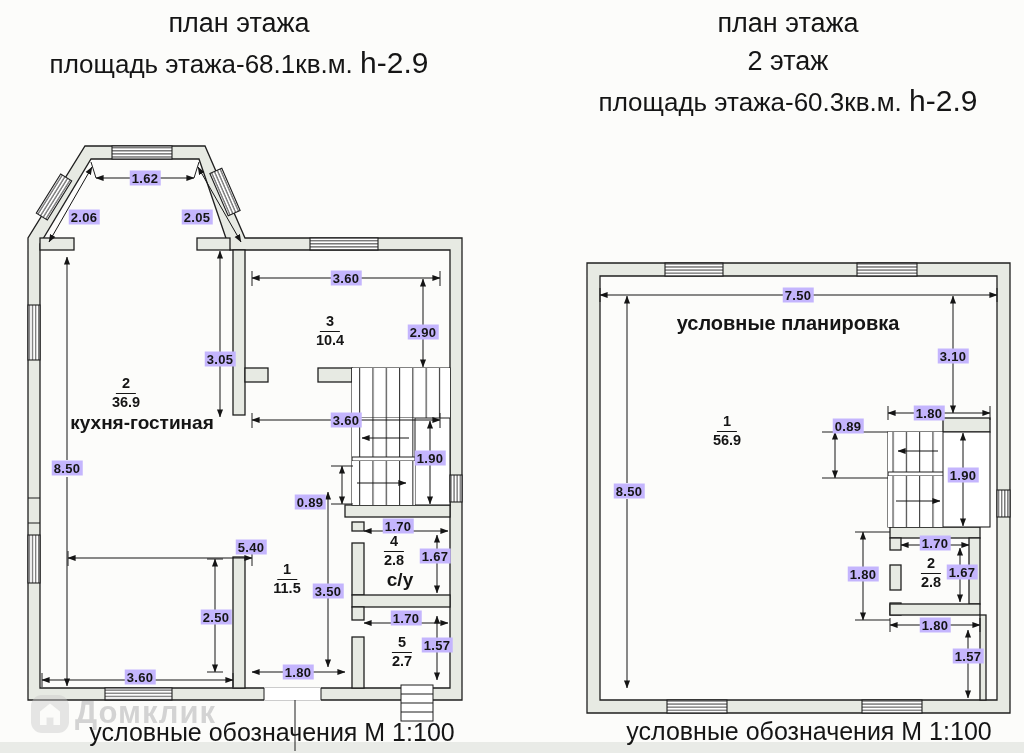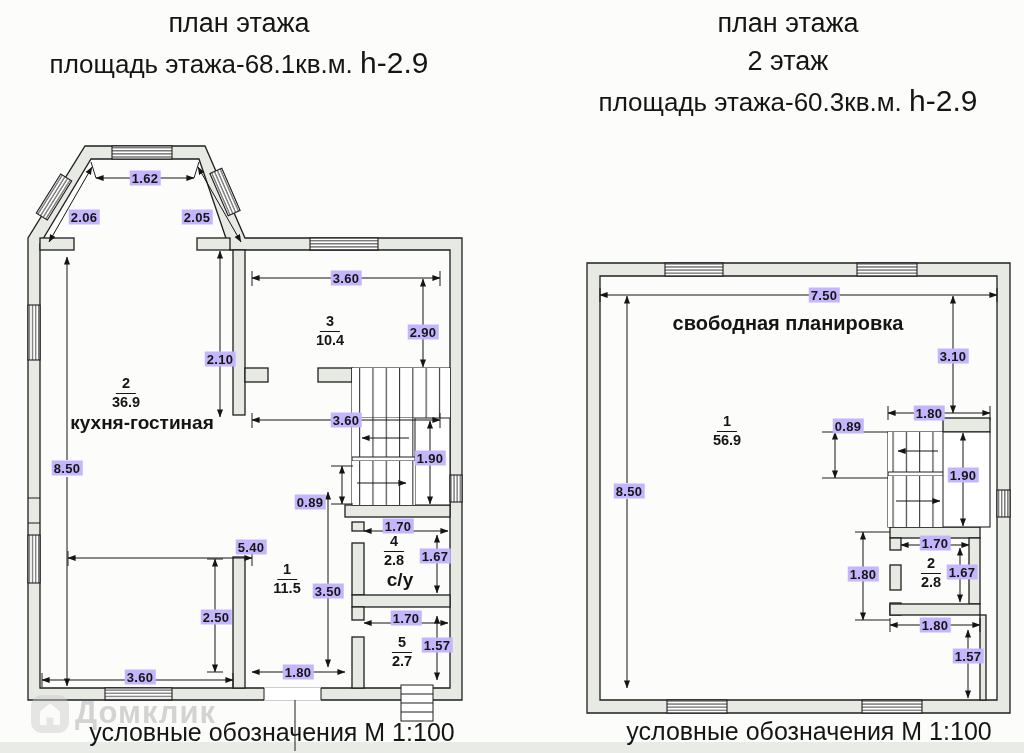--- a/index.html
+++ b/index.html
@@ -230,21 +230,21 @@
     <line class="thin" x1="330" y1="368" x2="330" y2="382"></line>
       <line class="thin" x1="420" y1="368" x2="420" y2="382"></line>
     <line class="dl" x1="408" y1="380" x2="408" y2="448" marker-start="url(#m2)" marker-end="url(#m2)"></line>
   </svg>
 
   <div class="dim" style="left:145px;top:178px">1.62</div>
   <div class="dim" style="left:84px;top:217px">2.06</div>
   <div class="dim" style="left:197px;top:217px">2.05</div>
   <div class="dim" style="left:346px;top:278px">3.60</div>
   <div class="dim" style="left:423px;top:332px">2.90</div>
-  <div class="dim" style="left:220px;top:359px">2.10</div>
+  <div class="dim" style="left:220px;top:359px">3.05</div>
   <div class="dim" style="left:67px;top:468px">8.50</div>
   <div class="dim" style="left:346px;top:420px">3.60</div>
   <div class="dim" style="left:430px;top:458px">1.90</div>
   <div class="dim" style="left:310px;top:502px">0.89</div>
   <div class="dim" style="left:398px;top:526px">1.70</div>
   <div class="dim" style="left:435px;top:556px">1.67</div>
   <div class="dim" style="left:251px;top:547px">5.40</div>
   <div class="dim" style="left:216px;top:617px">2.50</div>
   <div class="dim" style="left:328px;top:591px">3.50</div>
   <div class="dim" style="left:406px;top:618px">1.70</div>
@@ -274,37 +274,37 @@
   </div>
   <div class="rname" style="left:400px;top:580px">с/у</div>
 
   <div class="frac" style="left:402px;top:652px">
     <span class="num">5</span>
     <span class="den">2.7</span>
   </div>
 
   <div class="caption" style="left:272px;top:732px">условные обозначения М 1:100</div>
 
-  <div class="dim" style="left:824px;top:295px">7.50</div>
+  <div class="dim" style="left:798px;top:295px">7.50</div>
   <div class="dim" style="left:953px;top:356px">3.10</div>
   <div class="dim" style="left:629px;top:491px">8.50</div>
   <div class="dim" style="left:929px;top:413px">1.80</div>
   <div class="dim" style="left:848px;top:426px">0.89</div>
   <div class="dim" style="left:963px;top:475px">1.90</div>
   <div class="dim" style="left:935px;top:543px">1.70</div>
   <div class="dim" style="left:962px;top:572px">1.67</div>
   <div class="dim" style="left:863px;top:574px">1.80</div>
   <div class="dim" style="left:935px;top:625px">1.80</div>
   <div class="dim" style="left:968px;top:656px">1.57</div>
 
   <div class="frac" style="left:727px;top:431px">
     <span class="num">1</span>
     <span class="den">56.9</span>
   </div>
-  <div class="rname" style="left:788px;top:323px;font-size:20px">свободная планировка</div>
+  <div class="rname" style="left:788px;top:323px;font-size:20px">условные планировка</div>
 
   <div class="frac" style="left:931px;top:573px">
     <span class="num">2</span>
     <span class="den">2.8</span>
   </div>
 
   <div class="caption" style="left:809px;top:731px">условные обозначения М 1:100</div>
 
   <div class="wm" style="left:28px;top:688px">
     <svg width="44" height="50" viewBox="0 0 44 50">

